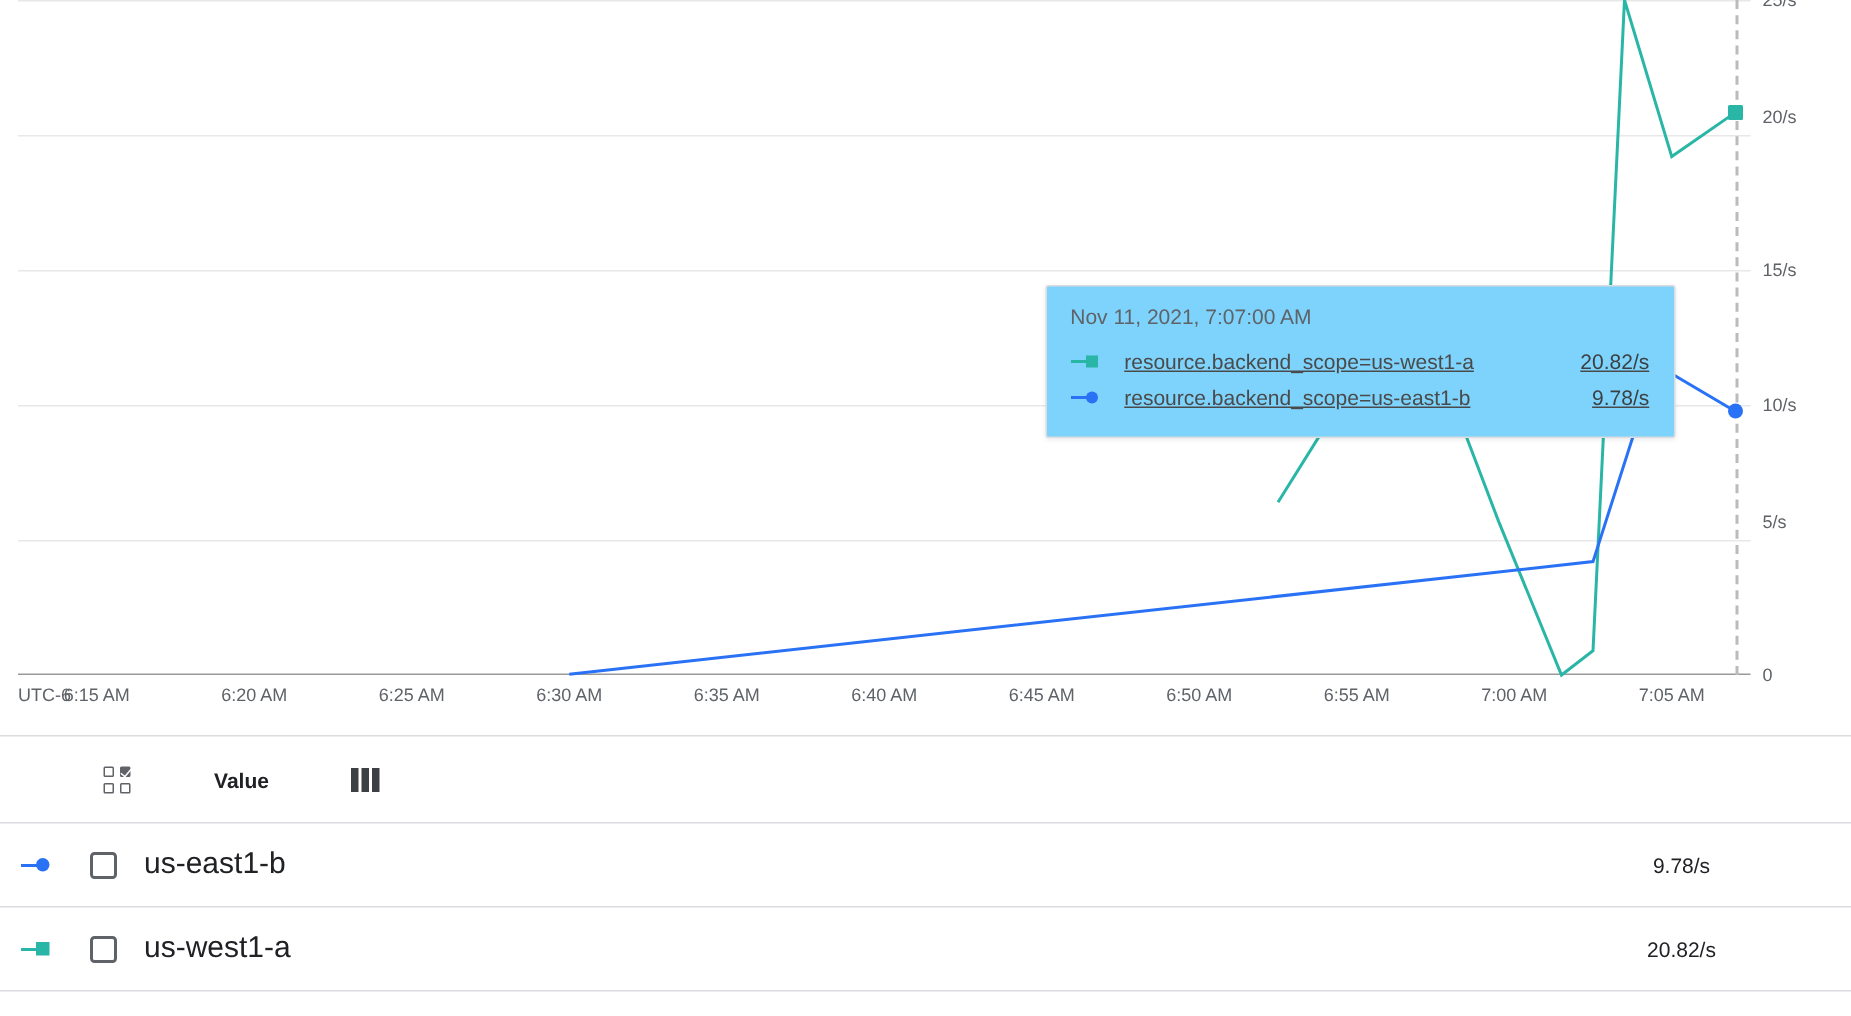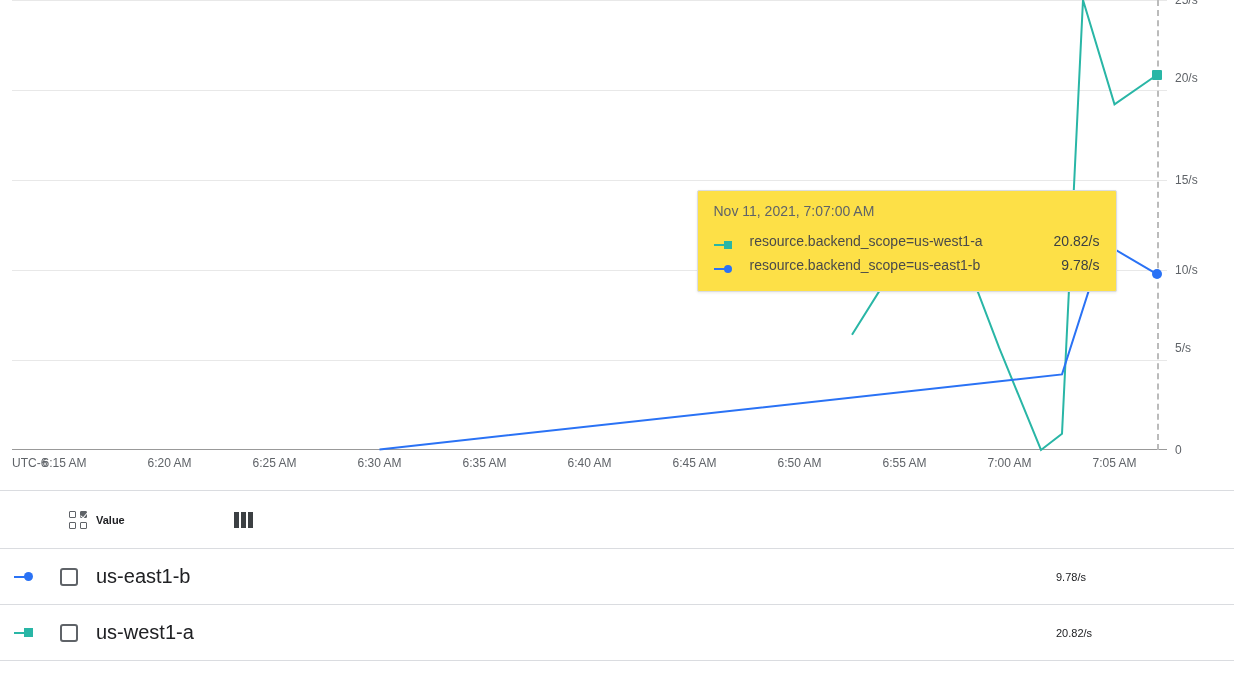--- a/index.html
+++ b/index.html
@@ -84,37 +84,38 @@
     transform: translate(-50%, -50%);
   }
   .marker.circle { border-radius: 50%; }
   .marker.square { border-radius: 1px; }
   .marker.blue { background: var(--blue); }
   .marker.teal { background: var(--teal); }
 
   
   .tooltip {
     position: absolute;
-    background: #fde047;
+    background: #7dd3fc;
     border: 1px solid var(--border);
     border-radius: 2px;
     box-shadow: 0 1px 3px rgba(0,0,0,.08);
     padding: 12px 16px 14px;
     font-size: 14px;
     color: var(--text);
   }
   .tooltip .tt-time {
     margin-bottom: 10px;
     color: #5f6368;
   }
   .tooltip .tt-row {
     display: flex;
-    align-items: flex-end;
+    align-items: center;
     gap: 10px;
     padding: 4px 0;
+    text-decoration: underline;
   }
   .tooltip .tt-swatch {
     display: inline-flex;
     align-items: center;
     width: 26px;
     flex: 0 0 26px;
   }
   .tooltip .tt-label { flex: 1 1 auto; white-space: nowrap; }
   .tooltip .tt-val {
     flex: 0 0 auto;
@@ -143,21 +144,21 @@
     align-items: center;
     height: 56px;
     border-bottom: 1px solid var(--border);
     padding: 0 14px 0 14px;
   }
   .legend-header { font-weight: 600; height: 58px; }
   .legend-row { height: 56px; }
   .lg-cell-swatch { width: 46px; flex: 0 0 46px; display:flex; align-items:center; }
   .lg-cell-check  { width: 36px; flex: 0 0 36px; display:flex; align-items:center; }
   .lg-cell-label  { flex: 1 1 auto; color: var(--text-dark); font-size: 20px; }
-  .lg-cell-value  { width: 130px; flex: 0 0 130px; text-align: left; color: var(--text-dark); font-size: 11px; }
+  .lg-cell-value  { width: 130px; flex: 0 0 130px; text-align: center; color: var(--text-dark); font-size: 14px; }
   .lg-cell-cols   { width: 34px; flex: 0 0 34px; display:flex; align-items:center; justify-content:center; }
   .legend-header .lg-cell-swatch { visibility:hidden; }
   .legend-header .lg-cell-check {
      visibility:visible;
      justify-content:center;
   }
   .legend-header .lg-cell-label { font-weight: 700; color: var(--text-dark); font-size: 15px; }
   .legend-header .lg-cell-value { font-weight: 700; }
   .checkbox-empty {
     width: 18px; height: 18px;

